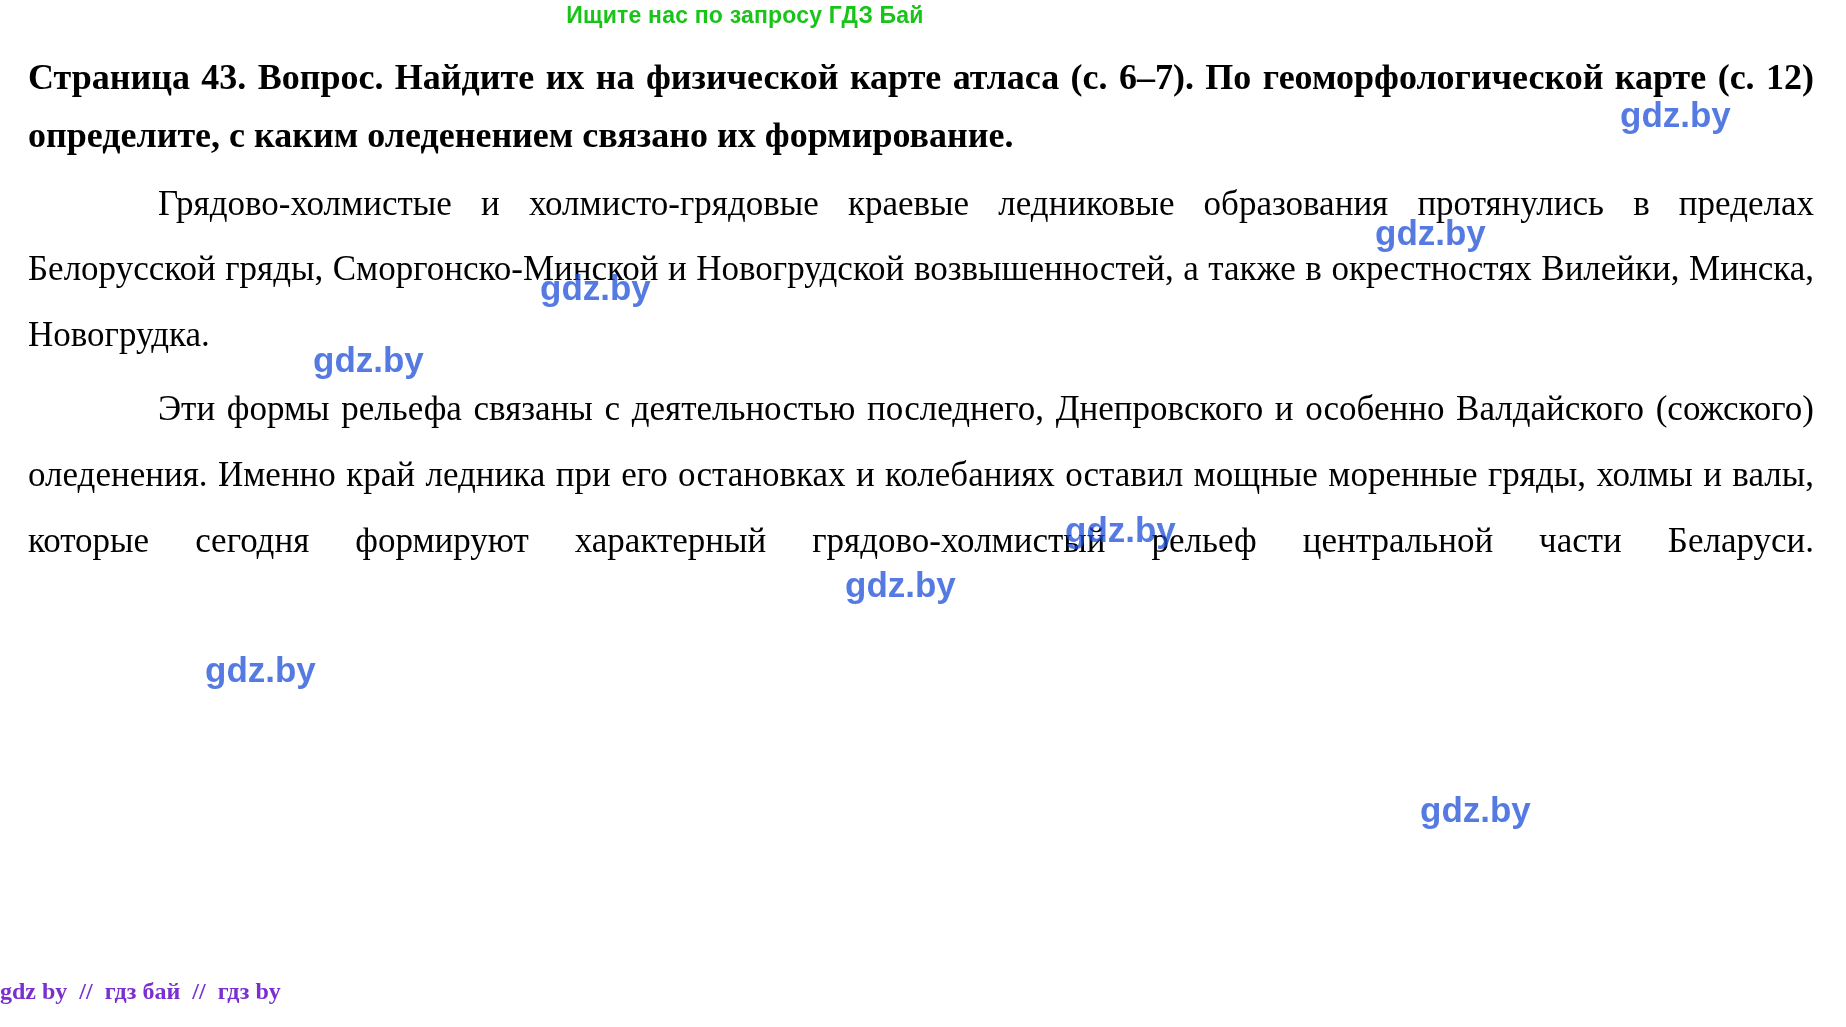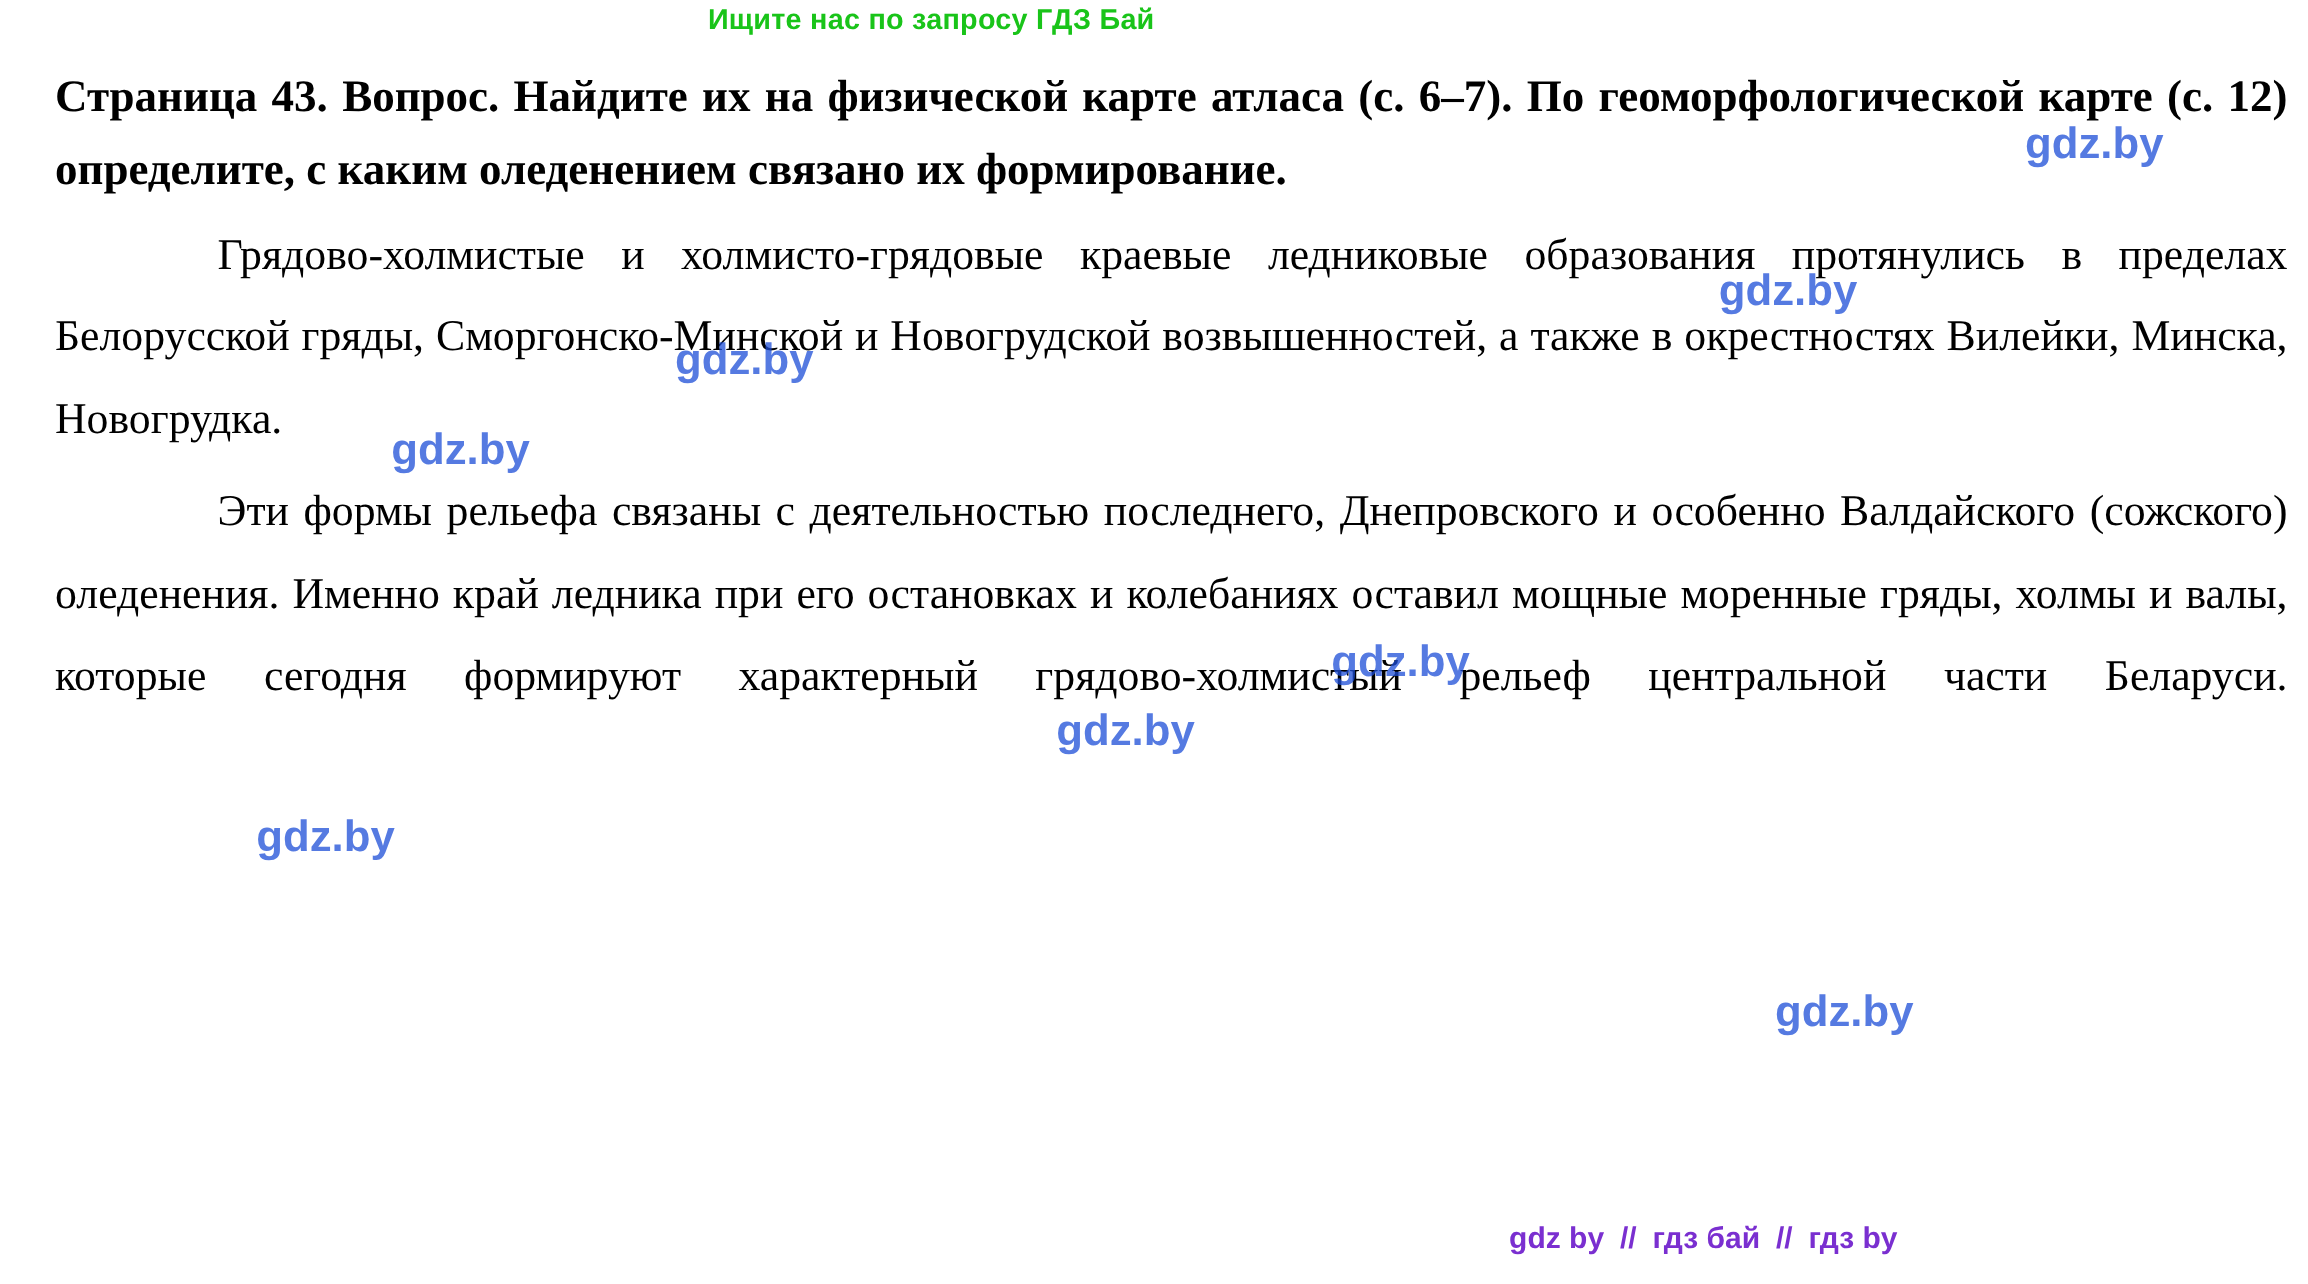--- a/index.html
+++ b/index.html
@@ -28,21 +28,21 @@
     text-align: center;
     font-family: "Liberation Sans", sans-serif;
     font-weight: bold;
     font-size: 23px;
     color: #19c419;
     letter-spacing: 0.2px;
   }
   .content {
     position: absolute;
     top: 48px;
-    left: 44px;
+    left: 28px;
     width: 1786px;
   }
   .q-heading {
     font-family: "Liberation Serif", serif;
     font-weight: bold;
     font-size: 36px;
     line-height: 1.62;
     text-align: justify;
     text-align-last: left;
     color: #000;
@@ -72,26 +72,25 @@
     color: #1d4ed8;
     opacity: 0.75;
     pointer-events: none;
     white-space: nowrap;
   }
   .footer {
     position: absolute;
     bottom: 22px;
     left: 0;
     width: 100%;
-    text-align: right;
-    font-family: Liberation Sans, sans-serif;
+    text-align: left;
+    font-family: Liberation Serif, serif;
     font-weight: bold;
     font-size: 24px;
     color: #7a2fd0;
-    margin-left: 28px;
   }
   .footer span.sep {
     color: #7a2fd0;
     padding: 0 6px;
   }
 </style>
 </head>
 <body>
 
 <div class="page">

